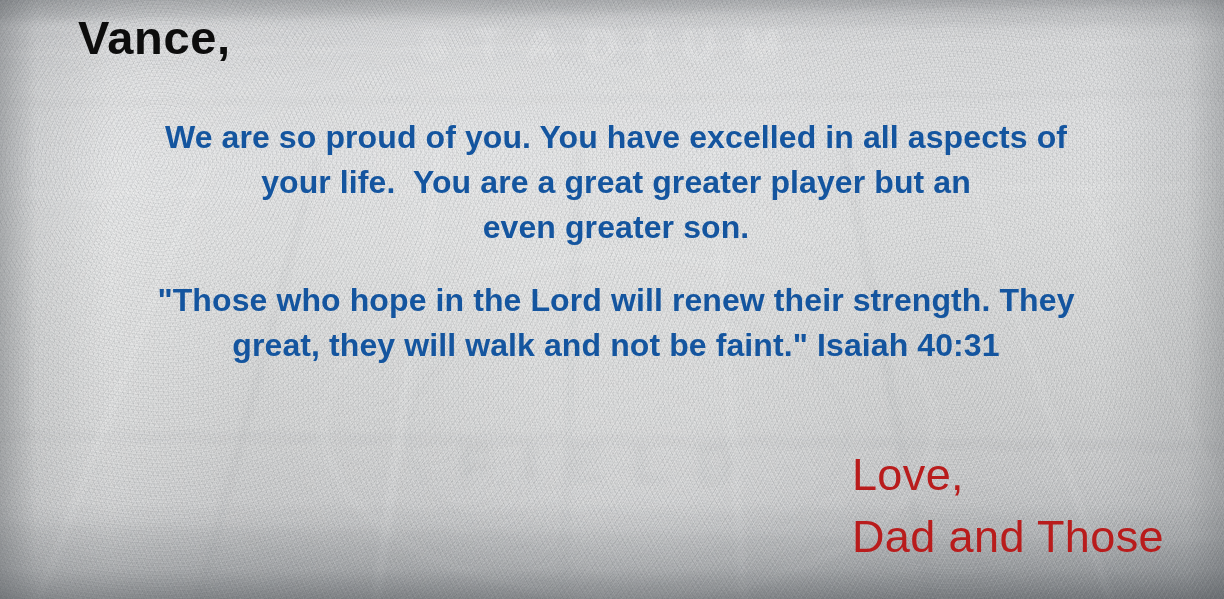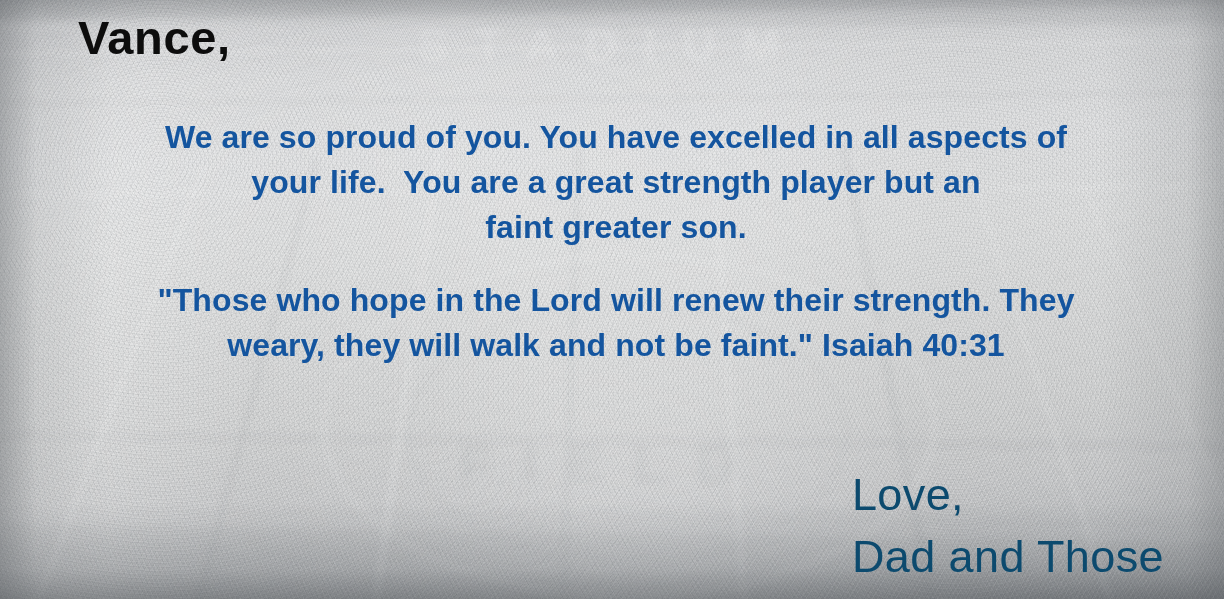--- a/index.html
+++ b/index.html
@@ -236,25 +236,25 @@
     color: #14559f;
     line-height: 45px;
     letter-spacing: 0.1px;
   }
 
   .msg-line { display: block; white-space: pre; }
 
   .signature {
     position: absolute;
     right: 60px;
-    top: 464px;
+    top: 444px;
     text-align: left;
     font-size: 45px;
     font-weight: 400;
-    color: #0c4a6e;
+    color: #b91c1c;
     line-height: 62px;
     letter-spacing: 0.4px;
   }
   .sig-line { display: block; white-space: pre; }
 </style>
 </head>
 <body>
 
 <div id="tribute-card">
 
@@ -288,27 +288,27 @@
   <div class="bg-layer bg-grain"></div>
   <div class="bg-layer bg-grain2"></div>
   <div class="bg-layer bg-vignette"></div>
 
   <div class="content">
 
     <div class="salutation">Vance,</div>
 
     <div class="message-block">
       <span class="msg-line">We are so proud of you. You have excelled in all aspects of</span>
-      <span class="msg-line">your life.  You are a great strength player but an</span>
-      <span class="msg-line">faint greater son.</span>
+      <span class="msg-line">your life.  You are a great greater player but an</span>
+      <span class="msg-line">even greater son.</span>
     </div>
 
     <div class="verse-block">
       <span class="msg-line">"Those who hope in the Lord will renew their strength. They</span>
-      <span class="msg-line">weary, they will walk and not be faint." Isaiah 40:31</span>
+      <span class="msg-line">great, they will walk and not be faint." Isaiah 40:31</span>
     </div>
 
     <div class="signature">
       <span class="sig-line">Love,</span>
       <span class="sig-line">Dad and Those</span>
     </div>
 
   </div>
 </div>
 

